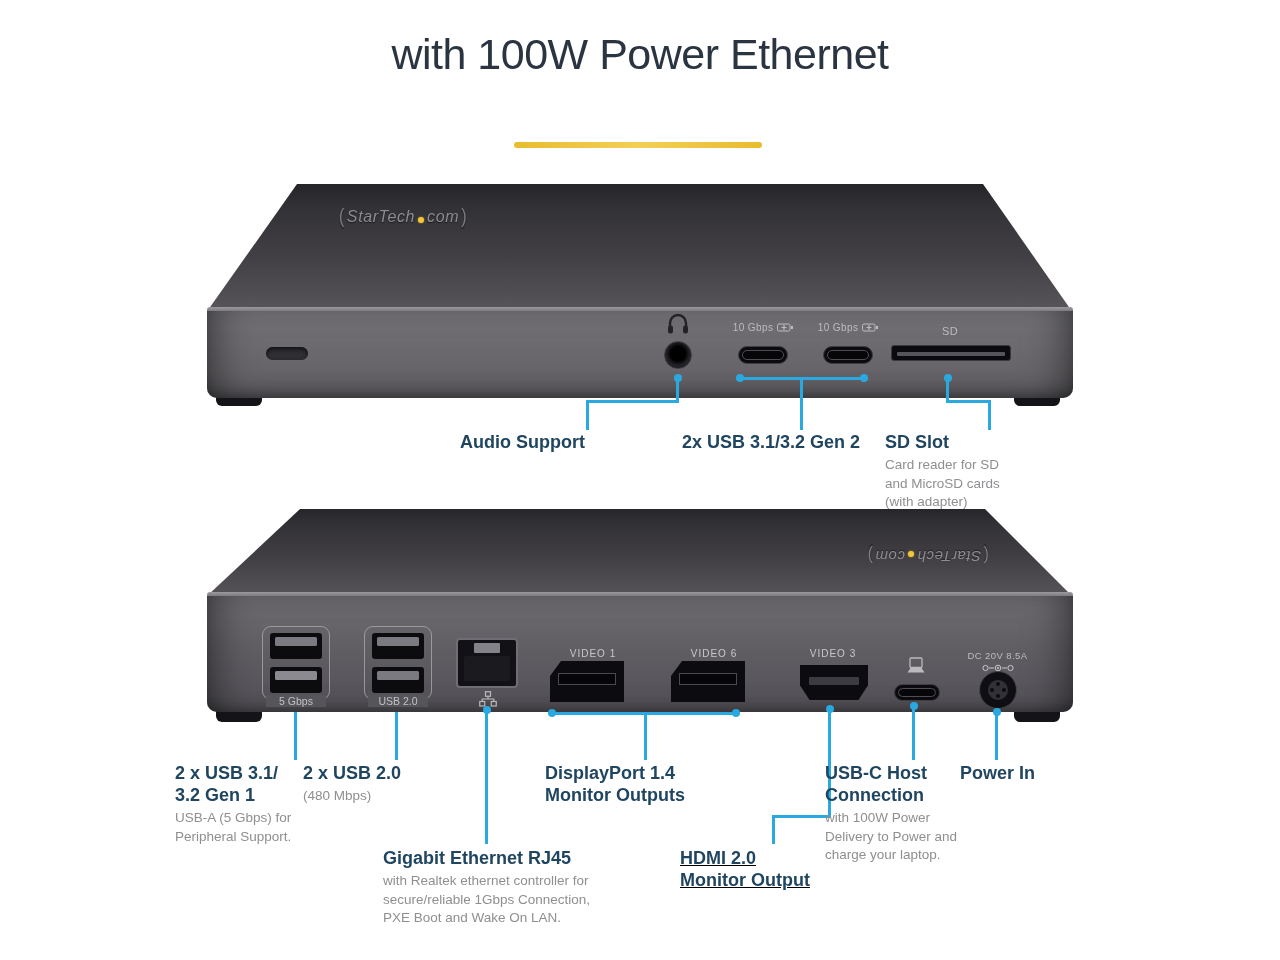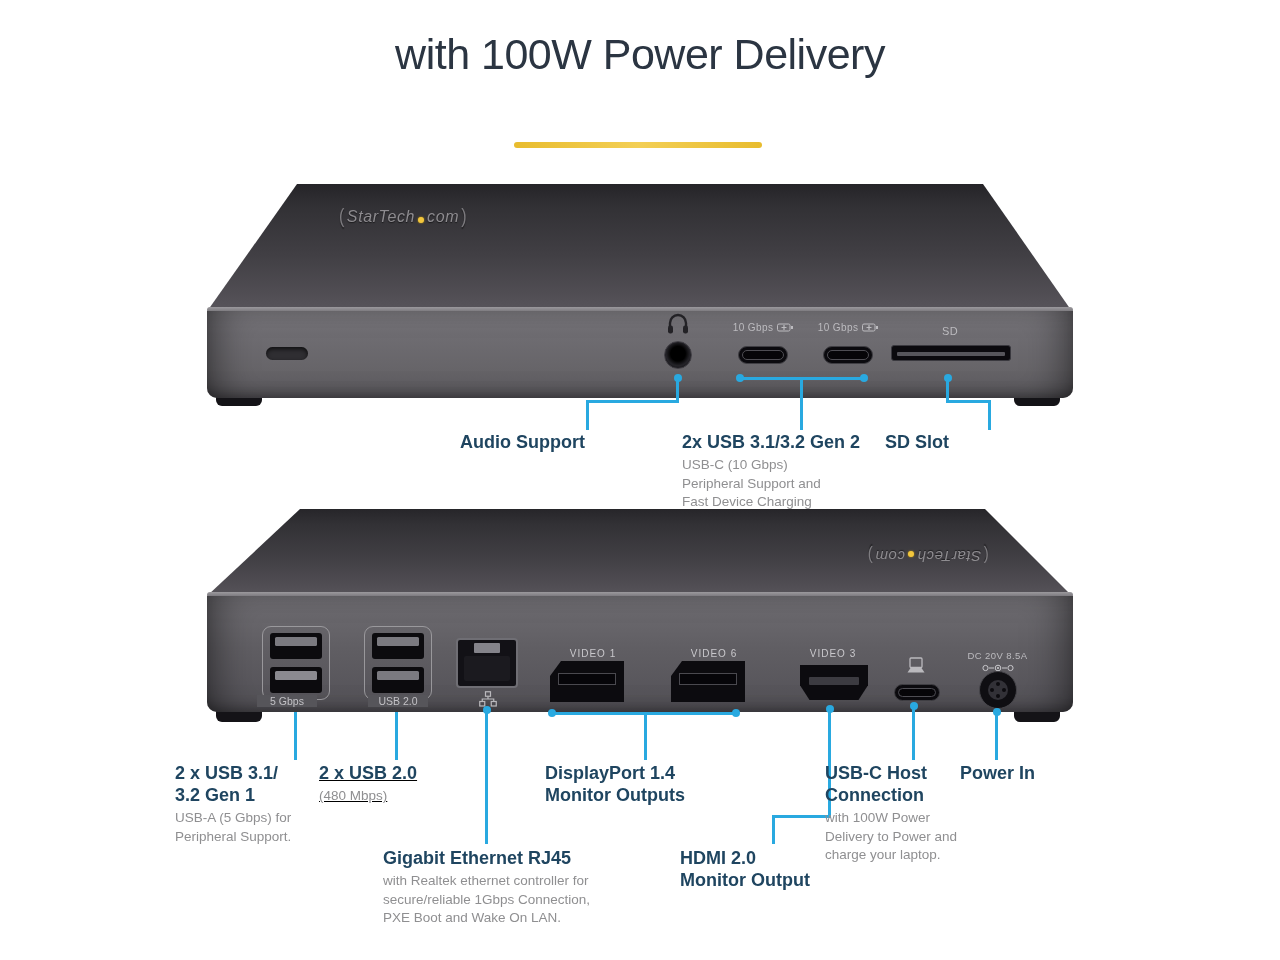--- a/index.html
+++ b/index.html
@@ -53,21 +53,21 @@
 
   
   .co{position:absolute;text-align:left;}
   .co-h{font-size:18px;font-weight:bold;color:var(--navy);line-height:22px;white-space:pre-line;}
   .co-b{font-size:13.5px;color:var(--gray);line-height:18.5px;white-space:pre-line;margin-top:3px;}
 </style>
 </head>
 <body>
 
 <div class="title">
-  <div>with 100W Power Delivery</div>
+  <div>with 100W Power Ethernet</div>
 </div>
 <div class="underline"></div>
 
 <div class="device" style="left:205px;top:180px;">
   <div class="topface" style="clip-path:polygon(92px 4px,778px 4px,866px 130px,3px 130px);"></div>
   <div class="logo" style="left:113px;top:24px;width:170px;height:26px;">
     <span class="paren">(</span>
     <span>StarTech</span>
     <span class="star"></span>
     <span>com</span>
@@ -129,26 +129,26 @@
 <div class="dot" style="left:944px;top:374px;"></div>
 <div class="ln" style="left:946px;top:380px;width:3px;height:23px;"></div>
 <div class="ln" style="left:946px;top:400px;width:45px;height:3px;"></div>
 <div class="ln" style="left:988px;top:400px;width:3px;height:30px;"></div>
 
 <div class="co" style="left:460px;top:431px;width:250px;">
   <div class="co-h">Audio Support</div>
 </div>
 <div class="co" style="left:682px;top:431px;width:240px;">
   <div class="co-h">2x USB 3.1/3.2 Gen 2</div>
-  <div class="co-b">USB-C (10 Gbps)
-Peripheral Support and
-Fast Device Charging</div>
 </div>
 <div class="co" style="left:885px;top:431px;width:210px;">
   <div class="co-h">SD Slot</div>
+  <div class="co-b">Card reader for SD
+and MicroSD cards
+(with adapter)</div>
 </div>
 
 <div class="device" style="left:205px;top:505px;">
   <div class="topface" style="height:96px;clip-path:polygon(95px 4px,780px 4px,866px 90px,3px 90px);"></div>
   <div class="logo" style="left:643px;top:39px;width:160px;height:26px;transform:rotate(180deg);font-size:15px;">
     <span class="paren">(</span>
     <span>StarTech</span>
     <span class="star"></span>
     <span>com</span>
     <span class="paren">)</span>
@@ -158,21 +158,21 @@
   <div class="bevel" style="top:87px;"></div>
   <div class="face" style="top:91px;height:116px;background:linear-gradient(180deg,#6f6d72 0%,#605e63 45%,#535157 100%);"></div>
 
   <div class="group-outline" style="left:57px;top:121px;width:68px;height:74px;"></div>
   <div class="usba" style="left:65px;top:128px;width:52px;height:26px;">
       <div class="tongue"></div>
     </div>
   <div class="usba" style="left:65px;top:162px;width:52px;height:26px;">
       <div class="tongue" style="background:#8b8a90;"></div>
     </div>
-  <div class="group-label" style="left:52px;top:190px;width:60px;">5 Gbps</div>
+  <div class="group-label" style="left:61px;top:190px;width:60px;">5 Gbps</div>
 
   <div class="group-outline" style="left:159px;top:121px;width:68px;height:74px;"></div>
   <div class="usba" style="left:167px;top:128px;width:52px;height:26px;">
       <div class="tongue"></div>
     </div>
   <div class="usba" style="left:167px;top:162px;width:52px;height:26px;">
       <div class="tongue"></div>
     </div>
   <div class="group-label" style="left:163px;top:190px;width:60px;">USB 2.0</div>
 
@@ -249,35 +249,35 @@
 
 <div class="dot" style="left:993px;top:708px;"></div>
 <div class="ln" style="left:995px;top:714px;width:3px;height:46px;"></div>
 
 <div class="co" style="left:175px;top:762px;width:190px;">
   <div class="co-h">2 x USB 3.1/
 3.2 Gen 1</div>
   <div class="co-b">USB-A (5 Gbps) for
 Peripheral Support.</div>
 </div>
-<div class="co" style="left:319px;top:762px;width:155px;text-decoration:underline;">
+<div class="co" style="left:303px;top:762px;width:155px;">
   <div class="co-h">2 x USB 2.0</div>
   <div class="co-b">(480 Mbps)</div>
 </div>
 <div class="co" style="left:383px;top:847px;width:250px;">
   <div class="co-h">Gigabit Ethernet RJ45</div>
   <div class="co-b">with Realtek ethernet controller for
 secure/reliable 1Gbps Connection,
 PXE Boot and Wake On LAN.</div>
 </div>
 <div class="co" style="left:545px;top:762px;width:205px;">
   <div class="co-h">DisplayPort 1.4
 Monitor Outputs</div>
 </div>
-<div class="co" style="left:680px;top:847px;width:185px;">
+<div class="co" style="left:680px;top:847px;width:185px;text-decoration:underline;">
   <div class="co-h">HDMI 2.0
 Monitor Output</div>
 </div>
 <div class="co" style="left:825px;top:762px;width:185px;">
   <div class="co-h">USB-C Host
 Connection</div>
   <div class="co-b">with 100W Power
 Delivery to Power and
 charge your laptop.</div>
 </div>

